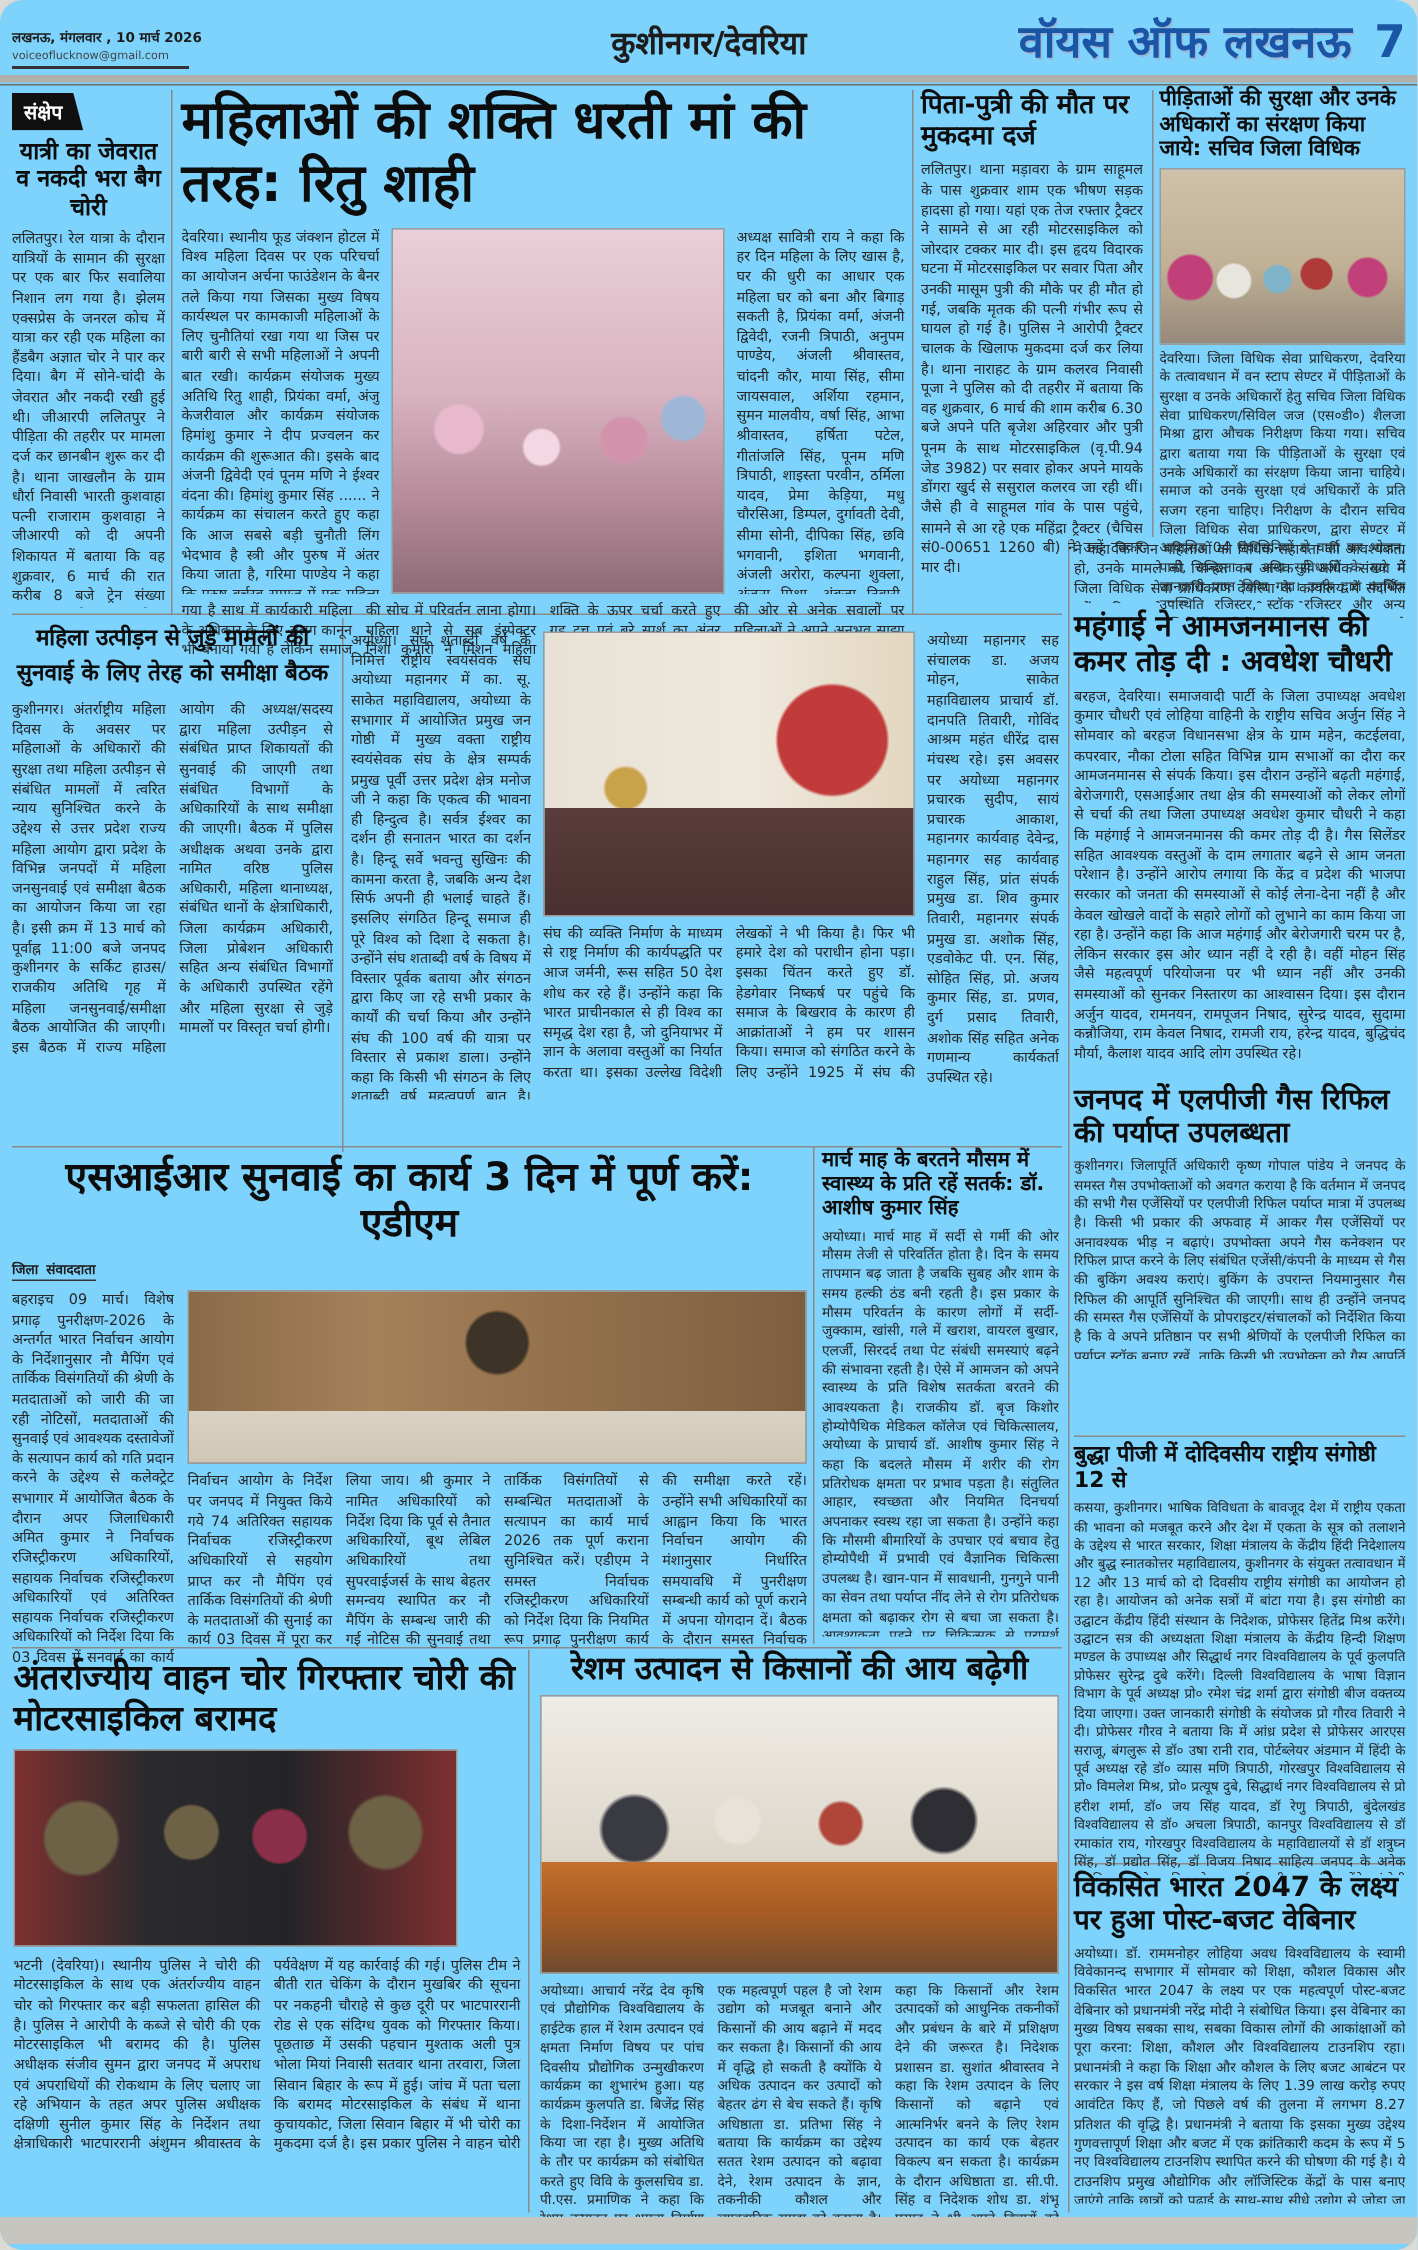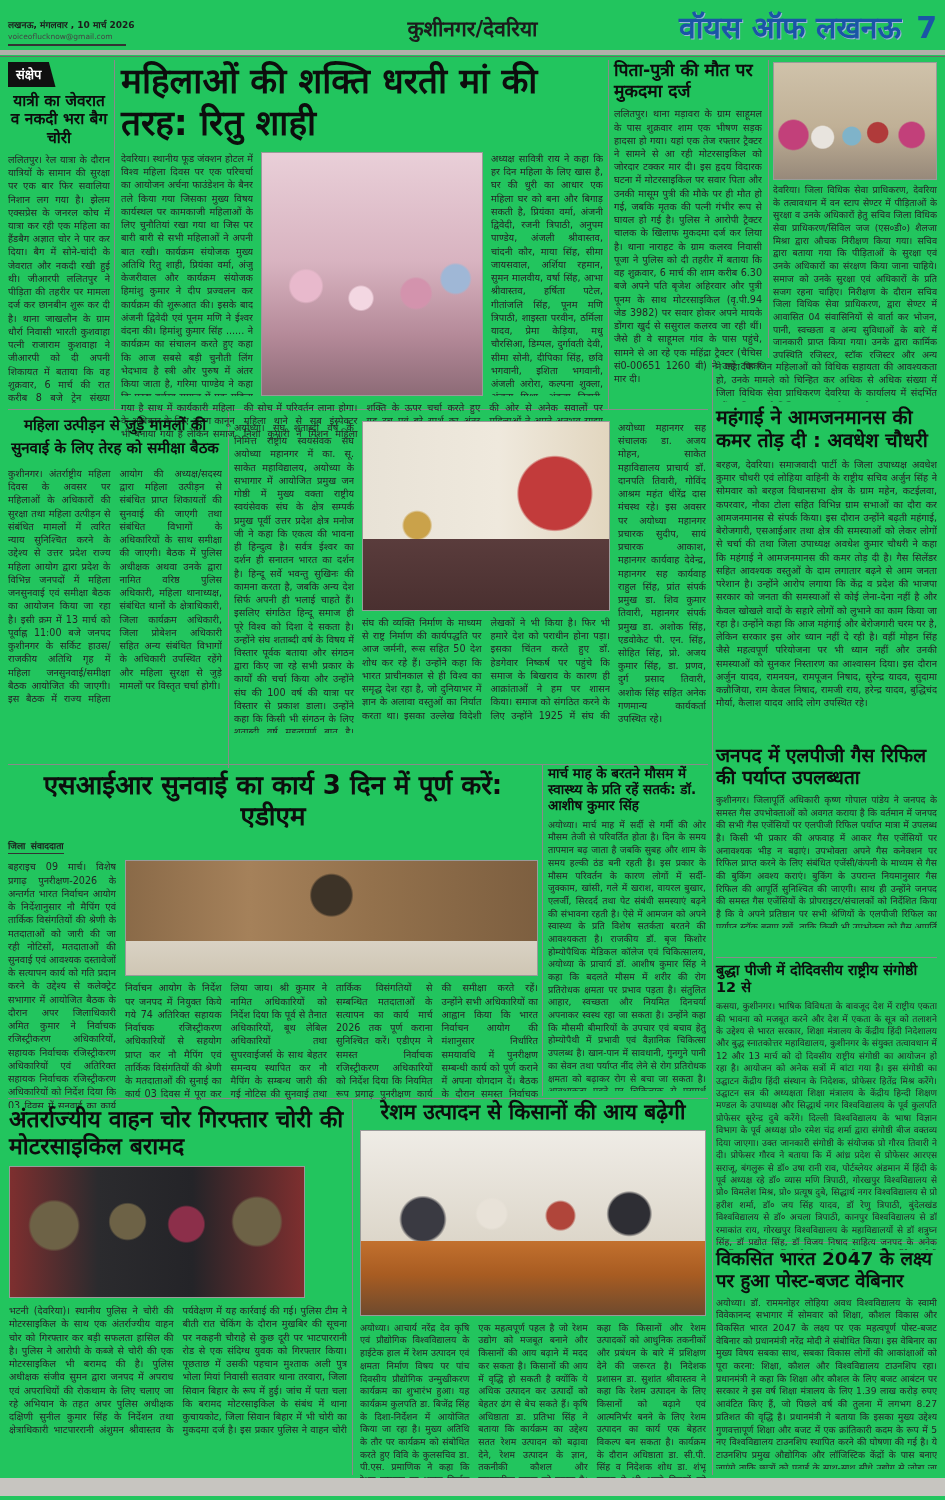--- a/index.html
+++ b/index.html
@@ -1,17 +1,17 @@
 <!DOCTYPE html>
 <html><head>
 <meta charset="utf-8">
 <style>
   html,body{margin:0;padding:0;background:#dcdad5;}
-  .page{position:relative;width:945px;height:1500px;background:#22c55e;
-        font-family:"DejaVu Sans","Liberation Sans",sans-serif;color:#1c1c1c;overflow:hidden;margin:0 auto;}
+  .page{position:relative;width:945px;height:1500px;background:#7dd3fc;
+        font-family:"DejaVu Sans","Liberation Sans",sans-serif;color:#1c1c1c;overflow:hidden;margin:0 auto;border-radius:15px;}
   .abs{position:absolute;}
   .hl{font-weight:bold;color:#0d0d0d;line-height:1.18;letter-spacing:0;}
   .body-txt{font-size:9.6px;line-height:1.38;text-align:justify;overflow:hidden;color:#262626;}
   .cols2{column-count:2;column-gap:9px;}
   .cols3{column-count:3;column-gap:9px;}
   .cols4{column-count:4;column-gap:9px;}
   .vline{position:absolute;width:1px;background:#8a8a8a;}
   .hline{position:absolute;height:1px;background:#8a8a8a;}
   .photo{position:relative;overflow:hidden;border:1px solid #9a9a9a;box-sizing:border-box;}
   .brief-box{background:#101010;color:#fff;font-weight:bold;font-size:13px;
@@ -78,20 +78,21 @@
     </div>
     <div class="body-txt cols4" style="margin-top:5px;height:48px;">गया है साथ में कार्यकारी महिला के अधिकार के लिए अलग कानून भी बनाया गया है लेकिन समाज की सोच में परिवर्तन लाना होगा। महिला थाने से सब इंस्पेक्टर निशा कुमारी ने मिशन महिला शक्ति के ऊपर चर्चा करते हुए गुड टच एवं बुरे स्पर्श का अंतर समझाया। बाल विकास समिति की ओर से अनेक सवालों पर महिलाओं ने अपने अनुभव साझा किये और समाज में बदलाव लाने का संकल्प लिया गया।</div>
   </div>
 
   <div class="abs" style="left:614px;top:60px;width:148px;">
     <div class="hl" style="font-size:17.5px;">पिता-पुत्री की मौत पर मुकदमा दर्ज</div>
     <div class="body-txt" style="margin-top:6px;height:294px;">ललितपुर। थाना मड़ावरा के ग्राम साहूमल के पास शुक्रवार शाम एक भीषण सड़क हादसा हो गया। यहां एक तेज रफ्तार ट्रैक्टर ने सामने से आ रही मोटरसाइकिल को जोरदार टक्कर मार दी। इस हृदय विदारक घटना में मोटरसाइकिल पर सवार पिता और उनकी मासूम पुत्री की मौके पर ही मौत हो गई, जबकि मृतक की पत्नी गंभीर रूप से घायल हो गई है। पुलिस ने आरोपी ट्रैक्टर चालक के खिलाफ मुकदमा दर्ज कर लिया है। थाना नाराहट के ग्राम कलरव निवासी पूजा ने पुलिस को दी तहरीर में बताया कि वह शुक्रवार, 6 मार्च की शाम करीब 6.30 बजे अपने पति बृजेश अहिरवार और पुत्री पूनम के साथ मोटरसाइकिल (वृ.पी.94 जेड 3982) पर सवार होकर अपने मायके डोंगरा खुर्द से ससुराल कलरव जा रही थीं। जैसे ही वे साहूमल गांव के पास पहुंचे, सामने से आ रहे एक महिंद्रा ट्रैक्टर (चैचिस सं0-00651 1260 बी) ने उन्हें टक्कर मार दी।</div>
   </div>
 
   <div class="abs" style="left:773px;top:58px;width:164px;">
+    <div class="hl" style="font-size:14px;">पीड़िताओं की सुरक्षा और उनके अधिकारों का संरक्षण किया जाये: सचिव जिला विधिक</div>
     <div class="photo" style="width:164px;height:118px;margin-top:4px;
          background:
            radial-gradient(circle at 12% 62%, #c2407a 0 9%, rgba(0,0,0,0) 10%),
            radial-gradient(circle at 30% 64%, #e8e4de 0 8%, rgba(0,0,0,0) 9%),
            radial-gradient(circle at 48% 63%, #7fb3c9 0 8%, rgba(0,0,0,0) 9%),
            radial-gradient(circle at 64% 60%, #b03a3a 0 8%, rgba(0,0,0,0) 9%),
            radial-gradient(circle at 85% 62%, #c2407a 0 8%, rgba(0,0,0,0) 9%),
            linear-gradient(180deg,#cfc2aa 0%,#c0b096 55%,#97897a 100%);"></div>
     <div class="body-txt" style="margin-top:4px;height:178px;font-size:9.2px;">देवरिया। जिला विधिक सेवा प्राधिकरण, देवरिया के तत्वावधान में वन स्टाप सेण्टर में पीड़िताओं के सुरक्षा व उनके अधिकारों हेतु सचिव जिला विधिक सेवा प्राधिकरण/सिविल जज (एस०डी०) शैलजा मिश्रा द्वारा औचक निरीक्षण किया गया। सचिव द्वारा बताया गया कि पीड़िताओं के सुरक्षा एवं उनके अधिकारों का संरक्षण किया जाना चाहिये। समाज को उनके सुरक्षा एवं अधिकारों के प्रति सजग रहना चाहिए। निरीक्षण के दौरान सचिव जिला विधिक सेवा प्राधिकरण, द्वारा सेण्टर में आवासित 04 संवासिनियों से वार्ता कर भोजन, पानी, स्वच्छता व अन्य सुविधाओं के बारे में जानकारी प्राप्त किया गया। उनके द्वारा कार्मिक उपस्थिति रजिस्टर, स्टॉक रजिस्टर और अन्य अभिलेखों का निरीक्षण कर उनको व्यवस्थित करने हेतु निर्देशित किया गया। सचिव द्वारा वन स्टाप सेण्टर के केन्द्र प्रबन्धक नीबू भारती को केन्द्र की सुरक्षा व्यवस्था में पायी गई कमी हेतु कड़ा निर्देश दिया गया। सचिव द्वारा वन स्टाप सेण्टर की केन्द्र प्रबन्धक को सम्बन्धित सुरक्षा प्रभारी से समन्वय स्थापित कर पीड़िताओं की सुरक्षा हेतु निर्देशित किया गया। उन्होंने कहा कि पीड़िताओं की सुरक्षा एवं उनके अधिकारों का संरक्षण किया जाना चाहिए। इनके सुरक्षा में लापरवाही अक्षम्य होगा। निरीक्षण के दौरान सचिव</div>
   </div>
@@ -139,21 +140,21 @@
         <div class="body-txt cols4" style="margin-top:5px;height:127px;">निर्वाचन आयोग के निर्देश पर जनपद में नियुक्त किये गये 74 अतिरिक्त सहायक निर्वाचक रजिस्ट्रीकरण अधिकारियों से सहयोग प्राप्त कर नौ मैपिंग एवं तार्किक विसंगतियों की श्रेणी के मतदाताओं की सुनाई का कार्य 03 दिवस में पूरा कर लिया जाय। श्री कुमार ने नामित अधिकारियों को निर्देश दिया कि पूर्व से तैनात अधिकारियों, बूथ लेबिल अधिकारियों तथा सुपरवाईजर्स के साथ बेहतर समन्वय स्थापित कर नौ मैपिंग के सम्बन्ध जारी की गई नोटिस की सुनवाई तथा तार्किक विसंगतियों से सम्बन्धित मतदाताओं के सत्यापन का कार्य मार्च 2026 तक पूर्ण कराना सुनिश्चित करें। एडीएम ने समस्त निर्वाचक रजिस्ट्रीकरण अधिकारियों को निर्देश दिया कि नियमित रूप प्रगाढ़ पुनरीक्षण कार्य की समीक्षा करते रहें। उन्होंने सभी अधिकारियों का आह्वान किया कि भारत निर्वाचन आयोग की मंशानुसार निर्धारित समयावधि में पुनरीक्षण सम्बन्धी कार्य को पूर्ण कराने में अपना योगदान दें। बैठक के दौरान समस्त निर्वाचक रजिस्ट्रीकरण अधिकारी, सहायक निर्वाचक रजिस्ट्रीकरण अधिकारी, अतिरिक्त सहायक निर्वाचक रजिस्ट्रीकरण अधिकारी मौजूद रहे।</div>
       </div>
     </div>
   </div>
 
   <div class="abs" style="left:548px;top:766px;width:158px;">
     <div class="hl" style="font-size:13.5px;">मार्च माह के बरतने मौसम में स्वास्थ्य के प्रति रहें सतर्क: डॉ. आशीष कुमार सिंह</div>
     <div class="body-txt" style="margin-top:5px;height:272px;font-size:9.2px;">अयोध्या। मार्च माह में सर्दी से गर्मी की ओर मौसम तेजी से परिवर्तित होता है। दिन के समय तापमान बढ़ जाता है जबकि सुबह और शाम के समय हल्की ठंड बनी रहती है। इस प्रकार के मौसम परिवर्तन के कारण लोगों में सर्दी-जुक्काम, खांसी, गले में खराश, वायरल बुखार, एलर्जी, सिरदर्द तथा पेट संबंधी समस्याएं बढ़ने की संभावना रहती है। ऐसे में आमजन को अपने स्वास्थ्य के प्रति विशेष सतर्कता बरतने की आवश्यकता है। राजकीय डॉ. बृज किशोर होम्योपैथिक मेडिकल कॉलेज एवं चिकित्सालय, अयोध्या के प्राचार्य डॉ. आशीष कुमार सिंह ने कहा कि बदलते मौसम में शरीर की रोग प्रतिरोधक क्षमता पर प्रभाव पड़ता है। संतुलित आहार, स्वच्छता और नियमित दिनचर्या अपनाकर स्वस्थ रहा जा सकता है। उन्होंने कहा कि मौसमी बीमारियों के उपचार एवं बचाव हेतु होम्योपैथी में प्रभावी एवं वैज्ञानिक चिकित्सा उपलब्ध है। खान-पान में सावधानी, गुनगुने पानी का सेवन तथा पर्याप्त नींद लेने से रोग प्रतिरोधक क्षमता को बढ़ाकर रोग से बचा जा सकता है। आवश्यकता पड़ने पर चिकित्सक से परामर्श अवश्य लें, जैसे शरीर की प्रतिरोधक क्षमता को बढ़ाकर रोग होम्योपैथिक औषधियां उपलब्ध हैं, जैसेएकोनाइटम नेपेलस अचानक ठंड हवा लगने से सर्दी-जुखाम में उपयोगी मानी जाती है।</div>
   </div>
 
-  <div class="abs" style="left:716px;top:744px;width:221px;">
+  <div class="abs" style="left:716px;top:722px;width:221px;">
     <div class="hl" style="font-size:19px;">जनपद में एलपीजी गैस रिफिल की पर्याप्त उपलब्धता</div>
     <div class="body-txt" style="margin-top:5px;height:134px;font-size:9.2px;">कुशीनगर। जिलापूर्ति अधिकारी कृष्ण गोपाल पांडेय ने जनपद के समस्त गैस उपभोक्ताओं को अवगत कराया है कि वर्तमान में जनपद की सभी गैस एजेंसियों पर एलपीजी रिफिल पर्याप्त मात्रा में उपलब्ध है। किसी भी प्रकार की अफवाह में आकर गैस एजेंसियों पर अनावश्यक भीड़ न बढ़ाएं। उपभोक्ता अपने गैस कनेक्शन पर रिफिल प्राप्त करने के लिए संबंधित एजेंसी/कंपनी के माध्यम से गैस की बुकिंग अवश्य कराएं। बुकिंग के उपरान्त नियमानुसार गैस रिफिल की आपूर्ति सुनिश्चित की जाएगी। साथ ही उन्होंने जनपद की समस्त गैस एजेंसियों के प्रोपराइटर/संचालकों को निर्देशित किया है कि वे अपने प्रतिष्ठान पर सभी श्रेणियों के एलपीजी रिफिल का पर्याप्त स्टॉक बनाए रखें, ताकि किसी भी उपभोक्ता को गैस आपूर्ति प्राप्त करने में किसी प्रकार की असुविधा न हो। जिला पूर्ति कार्यालय के निरीक्षणकर्ता सहित अन्य लोग मौजूद रहे।</div>
   </div>
 
   <div class="abs" style="left:716px;top:962px;width:221px;">
     <div class="hl" style="font-size:14.5px;">बुद्धा पीजी में दोदिवसीय राष्ट्रीय संगोष्ठी 12 से</div>
     <div class="body-txt" style="margin-top:4px;height:250px;font-size:9px;">कसया, कुशीनगर। भाषिक विविधता के बावजूद देश में राष्ट्रीय एकता की भावना को मजबूत करने और देश में एकता के सूत्र को तलाशने के उद्देश्य से भारत सरकार, शिक्षा मंत्रालय के केंद्रीय हिंदी निदेशालय और बुद्ध स्नातकोत्तर महाविद्यालय, कुशीनगर के संयुक्त तत्वावधान में 12 और 13 मार्च को दो दिवसीय राष्ट्रीय संगोष्ठी का आयोजन हो रहा है। आयोजन को अनेक सत्रों में बांटा गया है। इस संगोष्ठी का उद्घाटन केंद्रीय हिंदी संस्थान के निदेशक, प्रोफेसर हितेंद्र मिश्र करेंगे। उद्घाटन सत्र की अध्यक्षता शिक्षा मंत्रालय के केंद्रीय हिन्दी शिक्षण मण्डल के उपाध्यक्ष और सिद्धार्थ नगर विश्वविद्यालय के पूर्व कुलपति प्रोफेसर सुरेन्द्र दुबे करेंगे। दिल्ली विश्वविद्यालय के भाषा विज्ञान विभाग के पूर्व अध्यक्ष प्रो० रमेश चंद्र शर्मा द्वारा संगोष्ठी बीज वक्तव्य दिया जाएगा। उक्त जानकारी संगोष्ठी के संयोजक प्रो गौरव तिवारी ने दी। प्रोफेसर गौरव ने बताया कि में आंध्र प्रदेश से प्रोफेसर आरएस सराजू, बंगलुरू से डॉ० उषा रानी राव, पोर्टब्लेयर अंडमान में हिंदी के पूर्व अध्यक्ष रहे डॉ० व्यास मणि त्रिपाठी, गोरखपुर विश्वविद्यालय से प्रो० विमलेश मिश्र, प्रो० प्रत्यूष दुबे, सिद्धार्थ नगर विश्वविद्यालय से प्रो हरीश शर्मा, डॉ० जय सिंह यादव, डॉ रेणु त्रिपाठी, बुंदेलखंड विश्वविद्यालय से डॉ० अचला त्रिपाठी, कानपुर विश्वविद्यालय से डॉ रमाकांत राय, गोरखपुर विश्वविद्यालय के महाविद्यालयों से डॉ शत्रुघ्न सिंह, डॉ प्रद्योत सिंह, डॉ विजय निषाद साहित्य जनपद के अनेक महाविद्यालयों के साहित्य के आचार्य अपनी सहभागिता देंगे। संगोष्ठी को छह सत्रों में बांटा गया है। इन सत्रों में भारतीय भाषा परिवार की अवधारणा, वैश्विक स्तर पर भाषा सम्बन्धी अवधारणाएं, बोलियों के अंतर्सम्बन्ध, भाषा और बोली की अवधारणा, भाषा और समाज, भारतीय भाषा परिवार की आवश्यकता आदि विषयों पर विचार मंथन किया</div>
   </div>
 
   <div class="abs" style="left:716px;top:1248px;width:221px;">

